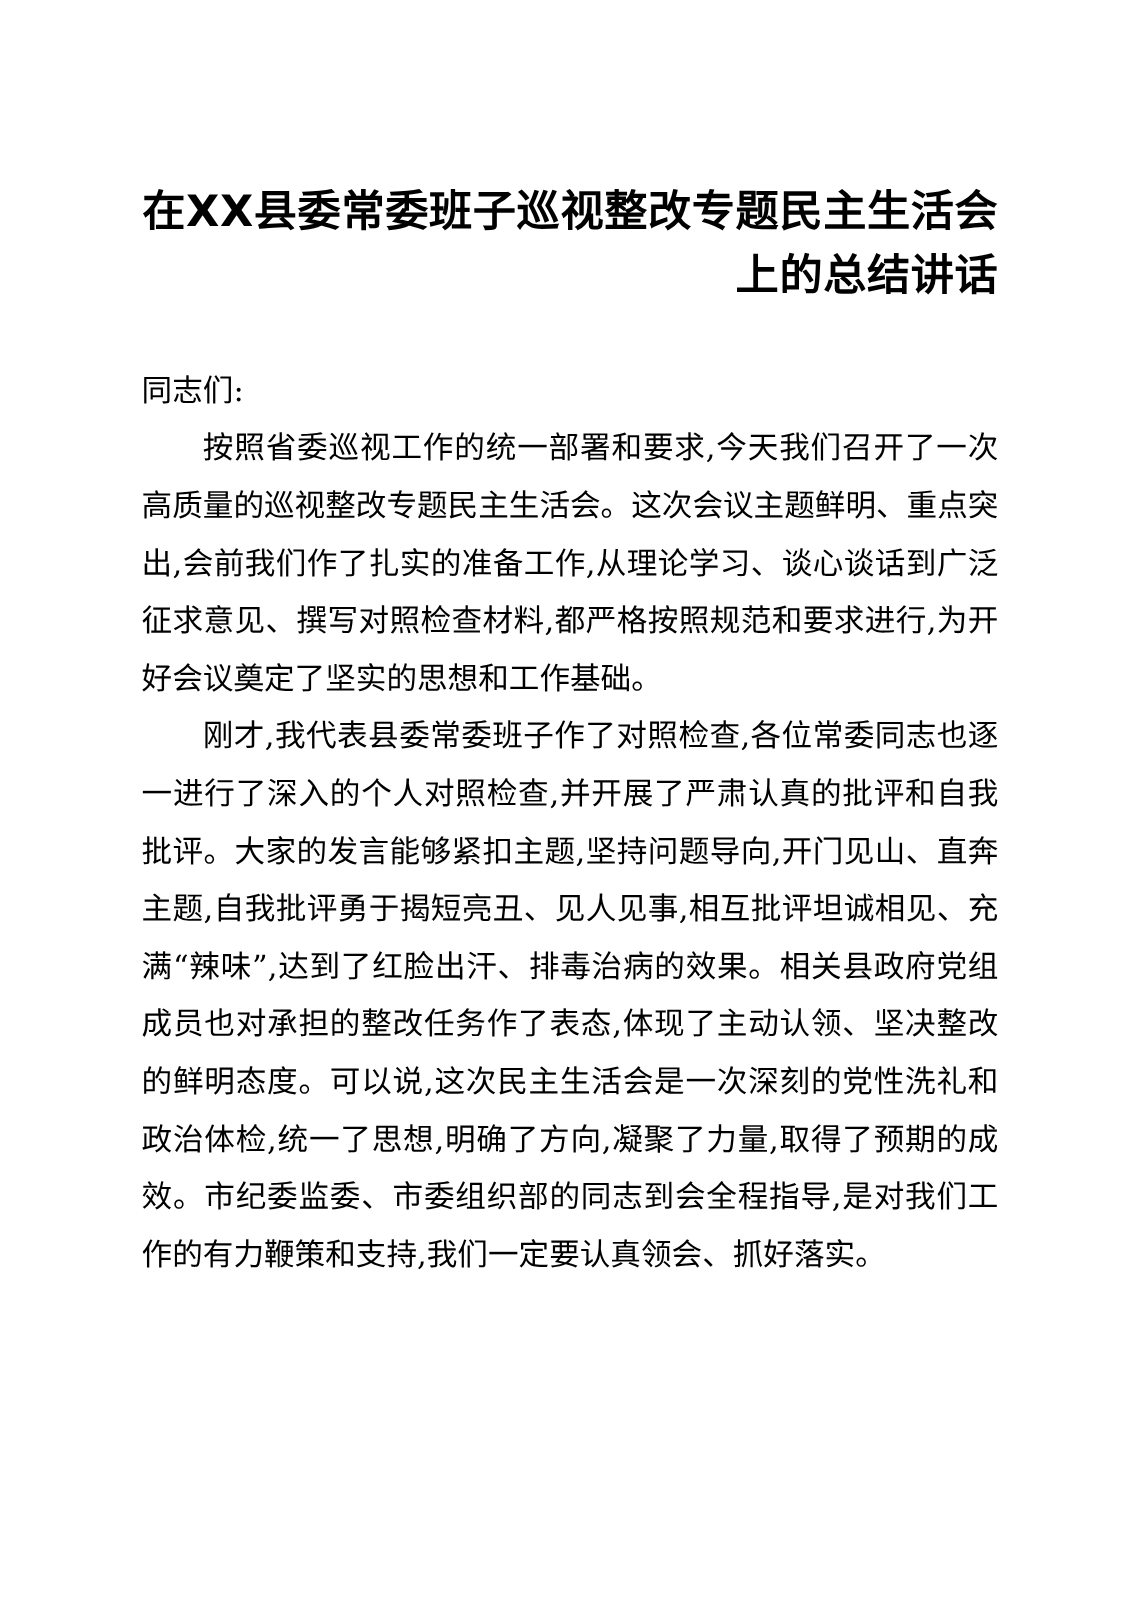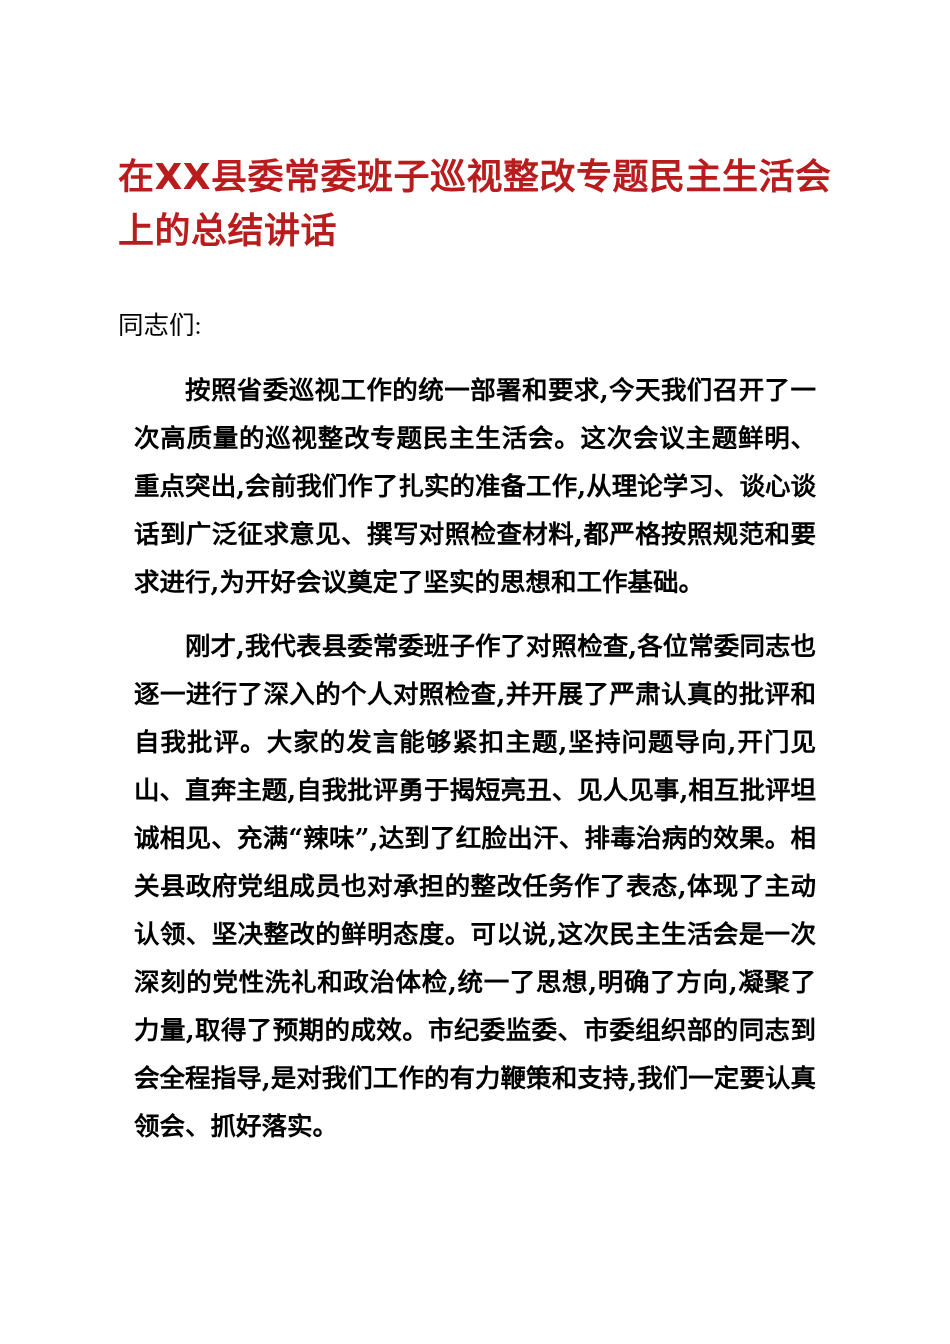--- a/index.html
+++ b/index.html
@@ -19,41 +19,39 @@
     width: 950px;
     height: 1344px;
     padding: 150px 118px 40px 118px;
     background: #ffffff;
   }
   .doc-title {
     font-family: "DejaVu Sans", "Liberation Sans", sans-serif;
     font-weight: bold;
     font-size: 36px;
     line-height: 1.5;
-    text-align: left;
+    text-align: right;
     letter-spacing: 0.5px;
     margin: 0 0 44px 0;
-    color: #b91c1c;
+    color: #000000;
   }
   .body-text {
     font-family: "DejaVu Serif", "Liberation Serif", serif;
     font-size: 25.5px;
     line-height: 48px;
     text-align: justify;
     text-justify: inter-ideograph;
     color: #000000;
   }
   .salutation {
     margin: 0 0 0 0;
-    font-family: Liberation Serif, serif;
   }
   .para {
-    margin: 16px;
+    margin: 0;
     text-indent: 2em;
-    font-weight: bold;
   }
 </style>
 </head>
 <body>
 
 <div class="page">
 
   <h1 class="doc-title">在XX县委常委班子巡视整改专题民主生活会上的总结讲话</h1>
 
   <div class="body-text">

